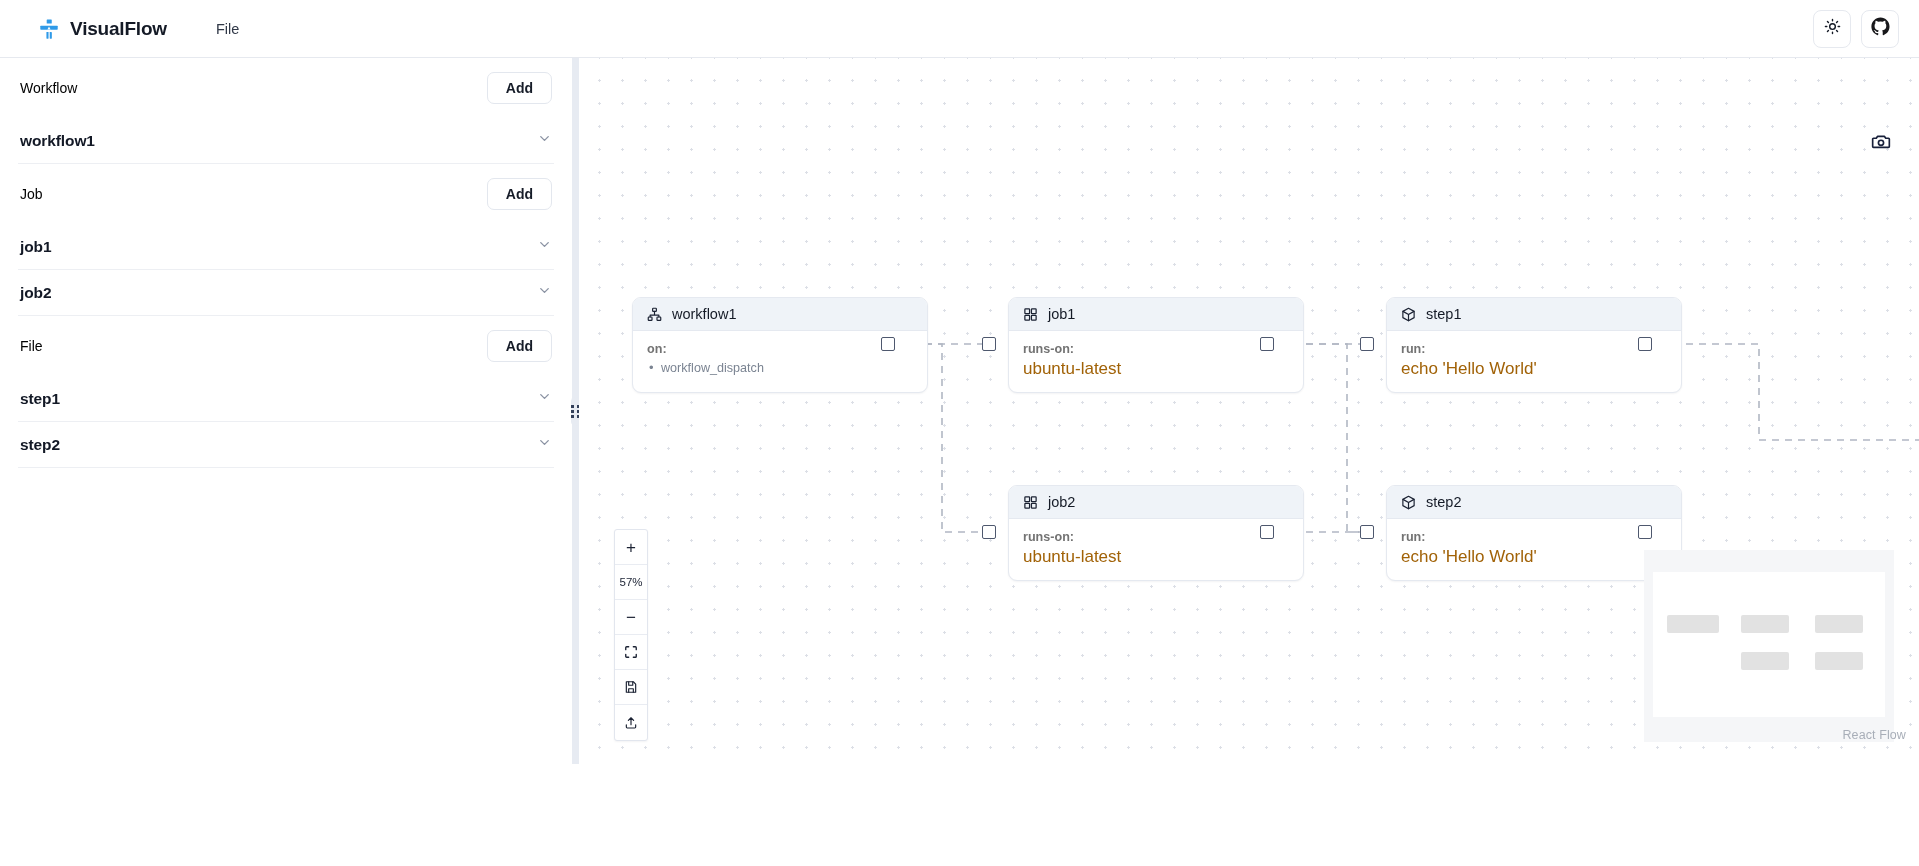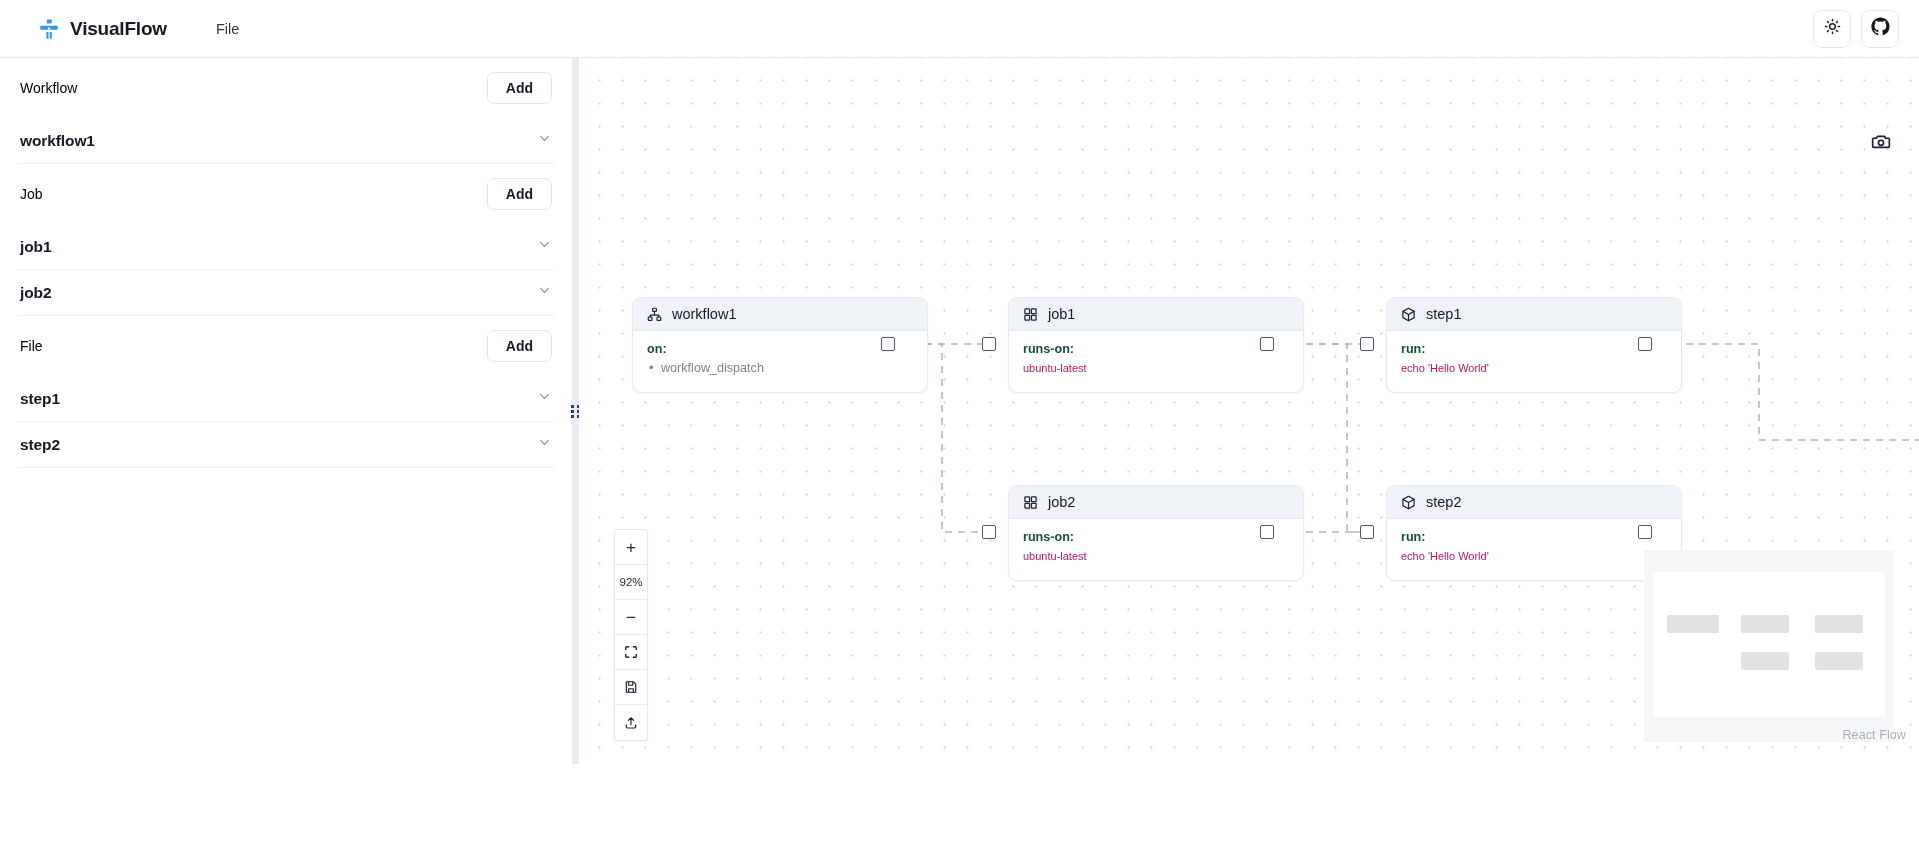--- a/index.html
+++ b/index.html
@@ -107,22 +107,22 @@
   .node-head {
     background: #eff3f8;
     border-bottom: 1px solid #e5e9f0;
     height: 33px;
     display: flex; align-items: center; gap: 10px;
     padding: 0 14px;
   }
   .node-head .nicon { width: 15px; height: 15px; color: #1b2233; display:block; }
   .node-title { font-size: 14.5px; color: #141a26; }
   .node-body { padding: 9px 14px 14px 14px; }
-  .kv-key { font-size: 12.6px; font-weight: 700; color: #14532d; line-height: 19px; }
-  .kv-val { font-size: 11px; color: #be185d; line-height: 19px; }
+  .kv-key { font-size: 12.6px; font-weight: 700; color: #737373; line-height: 19px; }
+  .kv-val { font-size: 17px; color: #a16207; line-height: 19px; }
   .kv-list { list-style: none; margin: 0; padding: 0; }
   .kv-list li { font-size: 12.6px; color: #7b8492; line-height: 19px; padding-left: 14px; position: relative; }
   .kv-list li:before {
     content: "•"; position: absolute; left: 2px; top: -1px; color: #7b8492; font-size: 13px;
   }
 
   
   .handle {
     position: absolute; width: 14px; height: 14px;
     background: #fff; border: 1.6px solid #4e586e; border-radius: 2px;
@@ -397,21 +397,21 @@
           <div class="kv-val">echo 'Hello World'</div>
         </div>
       </div>
       <div class="handle" style="left:781px; top:467px;"></div>
       <div class="handle" style="left:1059px; top:467px;"></div>
 
       <div class="controls">
         <div class="ctrl">
           <span class="plus">+</span>
         </div>
-        <div class="ctrl zoomlabel">92%</div>
+        <div class="ctrl zoomlabel">57%</div>
         <div class="ctrl">
           <span class="minus">−</span>
         </div>
         <div class="ctrl">
           <span>
             <svg viewBox="0 0 24 24" fill="none" stroke="#1b2233" stroke-width="2.3" stroke-linecap="round" stroke-linejoin="round">
               <path d="M8 3H4.5A1.5 1.5 0 0 0 3 4.5V8M16 3h3.5A1.5 1.5 0 0 1 21 4.5V8M8 21H4.5A1.5 1.5 0 0 1 3 19.5V16M16 21h3.5a1.5 1.5 0 0 0 1.5-1.5V16"></path>
             </svg>
           </span>
         </div>

